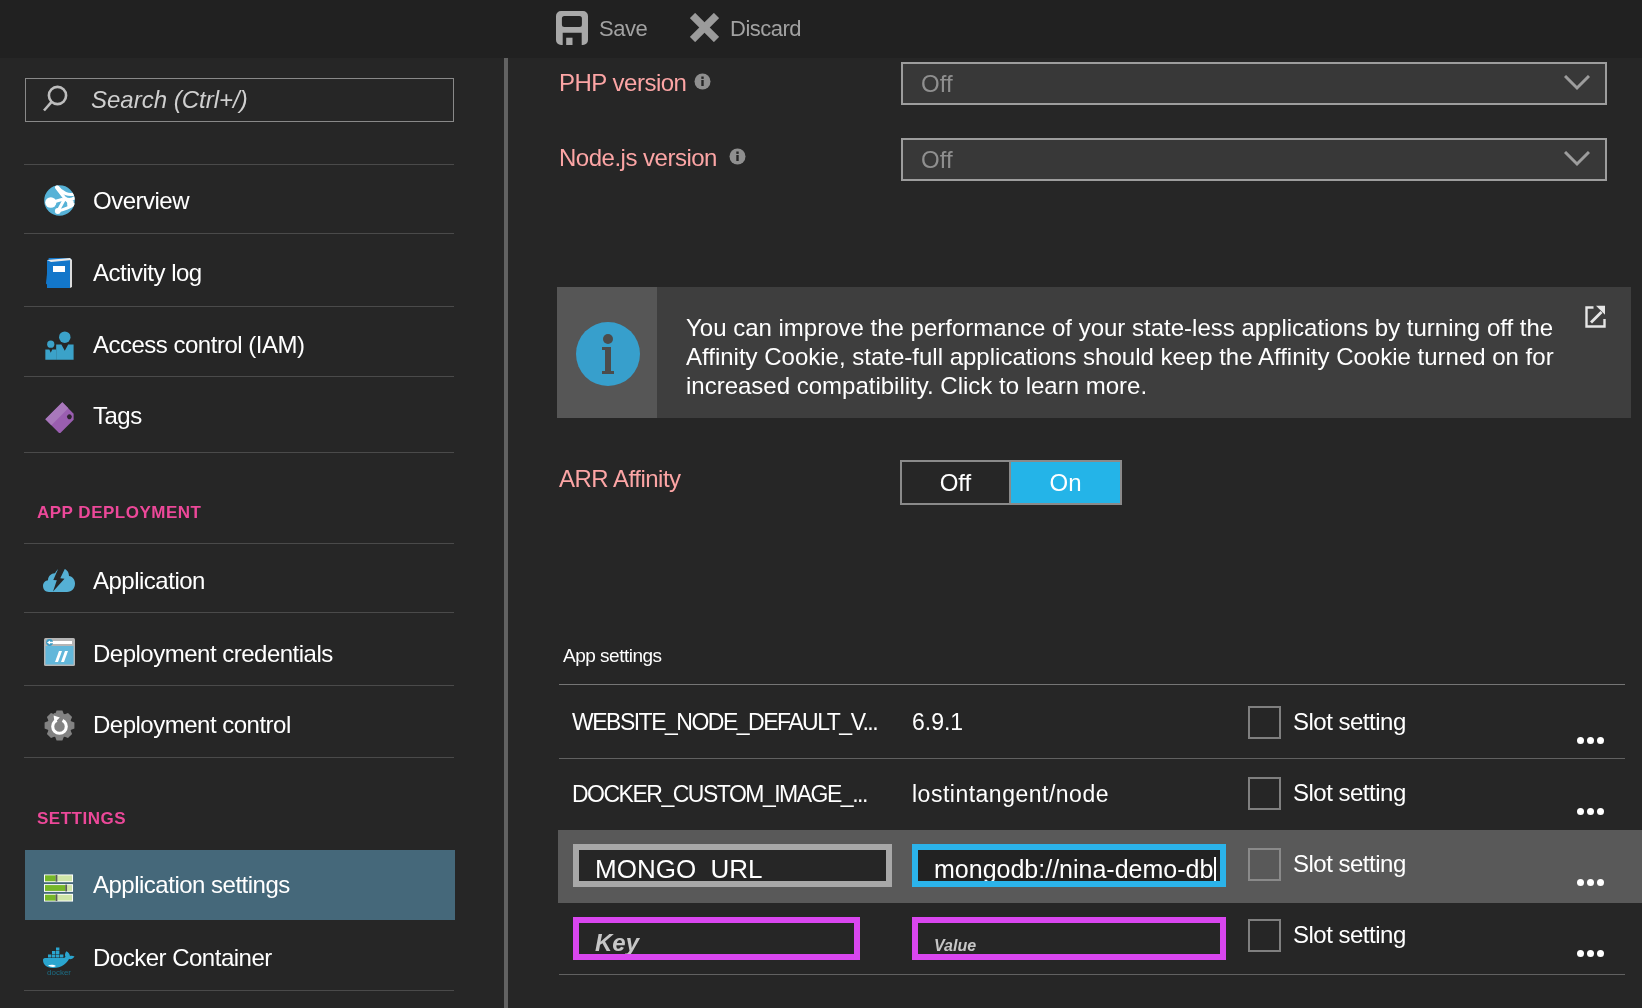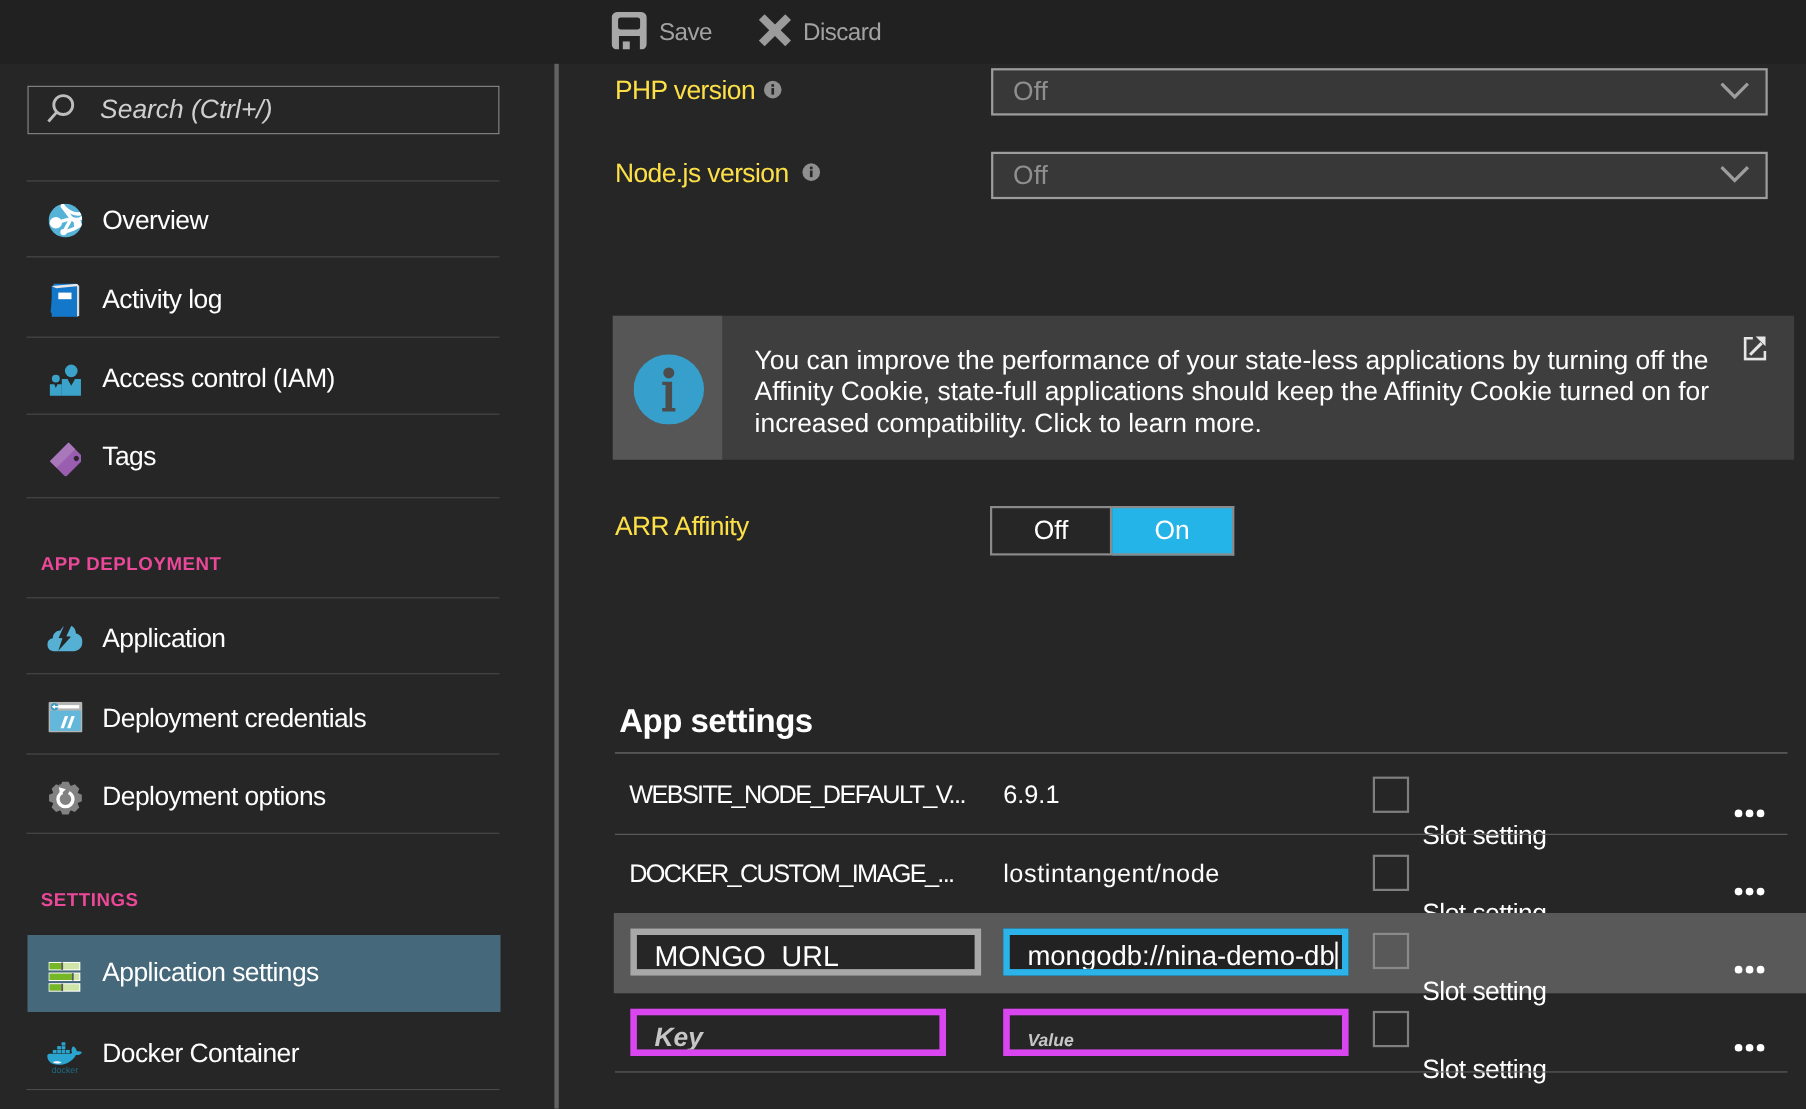--- a/index.html
+++ b/index.html
@@ -9,34 +9,34 @@
   .topbar { left:0; top:0; width:1642px; height:58px; background:#212121; }
   .cmdtext { color:#a2a2a2; font-size:22px; letter-spacing:-0.5px; line-height:58px; }
   .vdivider { left:504px; top:58px; width:4px; height:950px; background:#626262; }
   
   .searchbox { left:25px; top:78px; width:429px; height:44px; border:1px solid #898989; }
   .searchph { color:#cfcfcf; font-size:24px; font-style:italic; line-height:28px; }
   .sdiv { left:24px; width:430px; height:1px; background:#4a4a4a; }
   .mtext { color:#ffffff; font-size:24px; letter-spacing:-0.5px; line-height:28px; }
   .sheader { color:#ec4899; font-size:17px; font-weight:bold; letter-spacing:0.5px; line-height:20px; }
   .selrow { left:25px; top:850px; width:430px; height:70px; background:#45687a; }
-  .label { color:#fde047; font-size:24px; letter-spacing:-0.5px; line-height:28px; }
+  .label { color:#fca5a5; font-size:24px; letter-spacing:-0.5px; line-height:28px; }
   .dd { left:901px; width:706px; height:43px; background:#383838; border:2px solid #9d9d9d; }
   .ddtext { color:#8f8f8f; font-size:24px; line-height:39px; padding-left:18px; }
   .infobox-icon { left:557px; top:287px; width:100px; height:131px; background:#565656; }
   .infobox-body { left:657px; top:287px; width:974px; height:131px; background:#3e3e3e; }
   .infotext { color:#ffffff; font-size:24px; line-height:29px; }
   .toggle-off { left:900px; top:460px; width:111px; height:45px; background:#262626; border:2px solid #8a8a8a; color:#fff; font-size:24px; text-align:center; line-height:41px; }
   .toggle-on { left:1011px; top:460px; width:111px; height:45px; background:#24b4e8; border:2px solid #8a8a8a; border-left:none; color:#fff; font-size:24px; text-align:center; line-height:41px; }
-  .h2 { color:#ffffff; font-size:30px; letter-spacing:-0.5px; line-height:31px;font-weight:bold; }
+  .h2 { color:#ffffff; font-size:19px; letter-spacing:-0.5px; line-height:31px; }
   .hr1 { left:559px; width:1066px; height:1px; background:#757575; }
   .hr2 { left:559px; width:1066px; height:1px; background:#616161; }
   .rowname { color:#ffffff; font-size:23px; letter-spacing:-1.5px; line-height:26px; }
   .checkbox { width:33px; height:33px; border:2px solid #7f7f7f; }
-  .slottext { color:#ffffff; font-size:24px; letter-spacing:-0.5px; line-height:28px;margin-top:38px; }
+  .slottext { color:#ffffff; font-size:24px; letter-spacing:-0.5px; line-height:28px; }
   .dots { color:#ffffff; }
   .dots span { display:inline-block; width:7px; height:7px; border-radius:50%; background:#fff; margin-left:3px; }
   .inp { height:43px; background:#262626; border:6px solid #d946ef; color:#fff; font-size:26px; line-height:39px; padding-left:16px; white-space:nowrap; overflow:hidden; }
   .ph { color:#c6c6c6; font-style:italic; font-weight:bold; }
   .hlrow { left:558px; top:830px; width:1084px; height:73px; background:#595959; }
 </style>
 </head>
 <body>
 
 <div class="abs topbar"></div>
@@ -144,21 +144,21 @@
 </svg>
 <div class="abs mtext" style="left:93px;top:640px">Deployment credentials</div>
 
 <svg class="abs" style="left:44px;top:710px" width="31" height="31" viewBox="0 0 31 31">
   <polygon points="12.6,0.6 18.4,0.6 20.0,4.4 20.2,4.5 24.0,2.9 28.1,7.0 26.5,10.8 26.6,11.0 30.4,12.6 30.4,18.4 26.6,20.0 26.5,20.2 28.1,24.0 24.0,28.1 20.2,26.5 20.0,26.6 18.4,30.4 12.6,30.4 11.0,26.6 10.8,26.5 7.0,28.1 2.9,24.0 4.5,20.2 4.4,20.0 0.6,18.4 0.6,12.6 4.4,11.0 4.5,10.8 2.9,7.0 7.0,2.9 10.8,4.5 11.0,4.4" fill="#828282"></polygon>
   <circle cx="15.5" cy="15.5" r="12" fill="#828282"></circle>
   <circle cx="15.5" cy="16.5" r="6.8" fill="none" stroke="#ffffff" stroke-width="3.1"></circle>
   <path d="M15.5 16.5 L9.5 3 L21.5 4.5 Z" fill="#828282"></path>
   <path d="M9.6 5.6 L15.8 7.4 L10.6 12.8 Z" fill="#ffffff"></path>
 </svg>
-<div class="abs mtext" style="left:93px;top:711px">Deployment options</div>
+<div class="abs mtext" style="left:93px;top:711px">Deployment control</div>
 
 <div class="abs sheader" style="left:37px;top:809px">SETTINGS</div>
 
 <div class="abs selrow"></div>
 <svg class="abs" style="left:44px;top:874px" width="30" height="28" viewBox="0 0 31 28">
   <g>
     <rect x="0" y="0" width="30" height="8" fill="#ffffff"></rect>
     <rect x="1" y="1" width="28" height="6" fill="#cfe5a7"></rect>
     <rect x="1" y="1" width="11" height="6" fill="#76b728"></rect>
     <rect x="12" y="0.5" width="1.8" height="7" fill="#5b5b5b"></rect>

